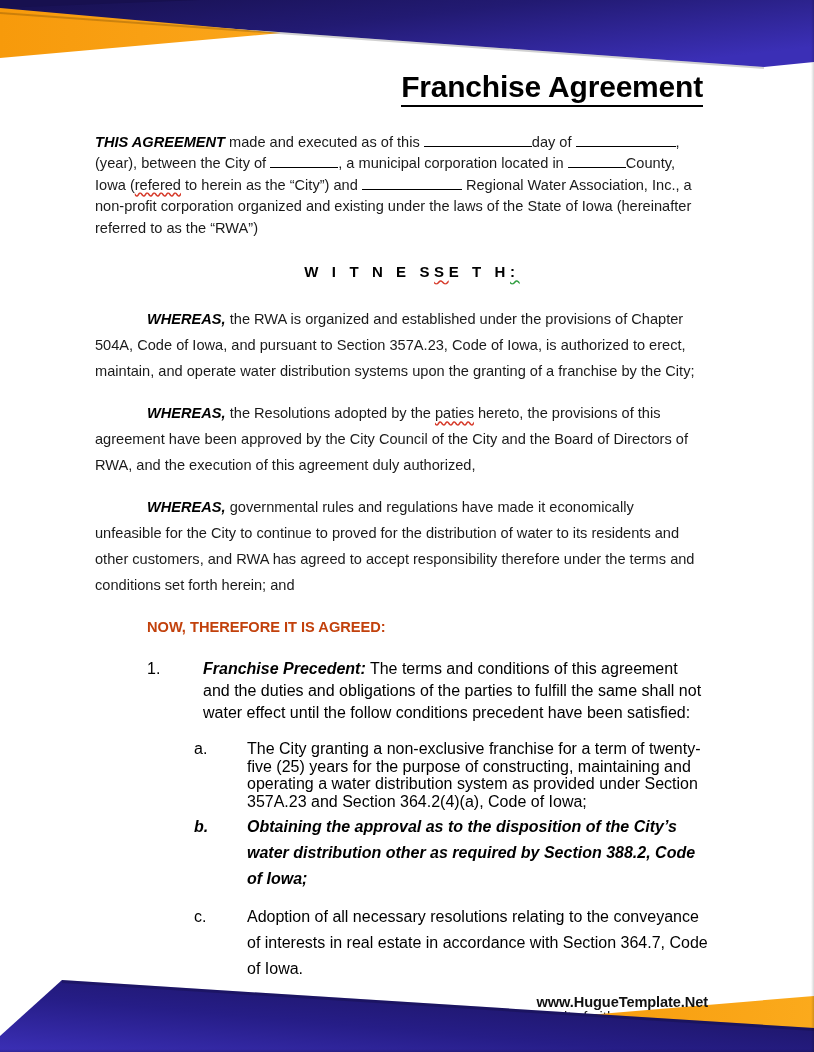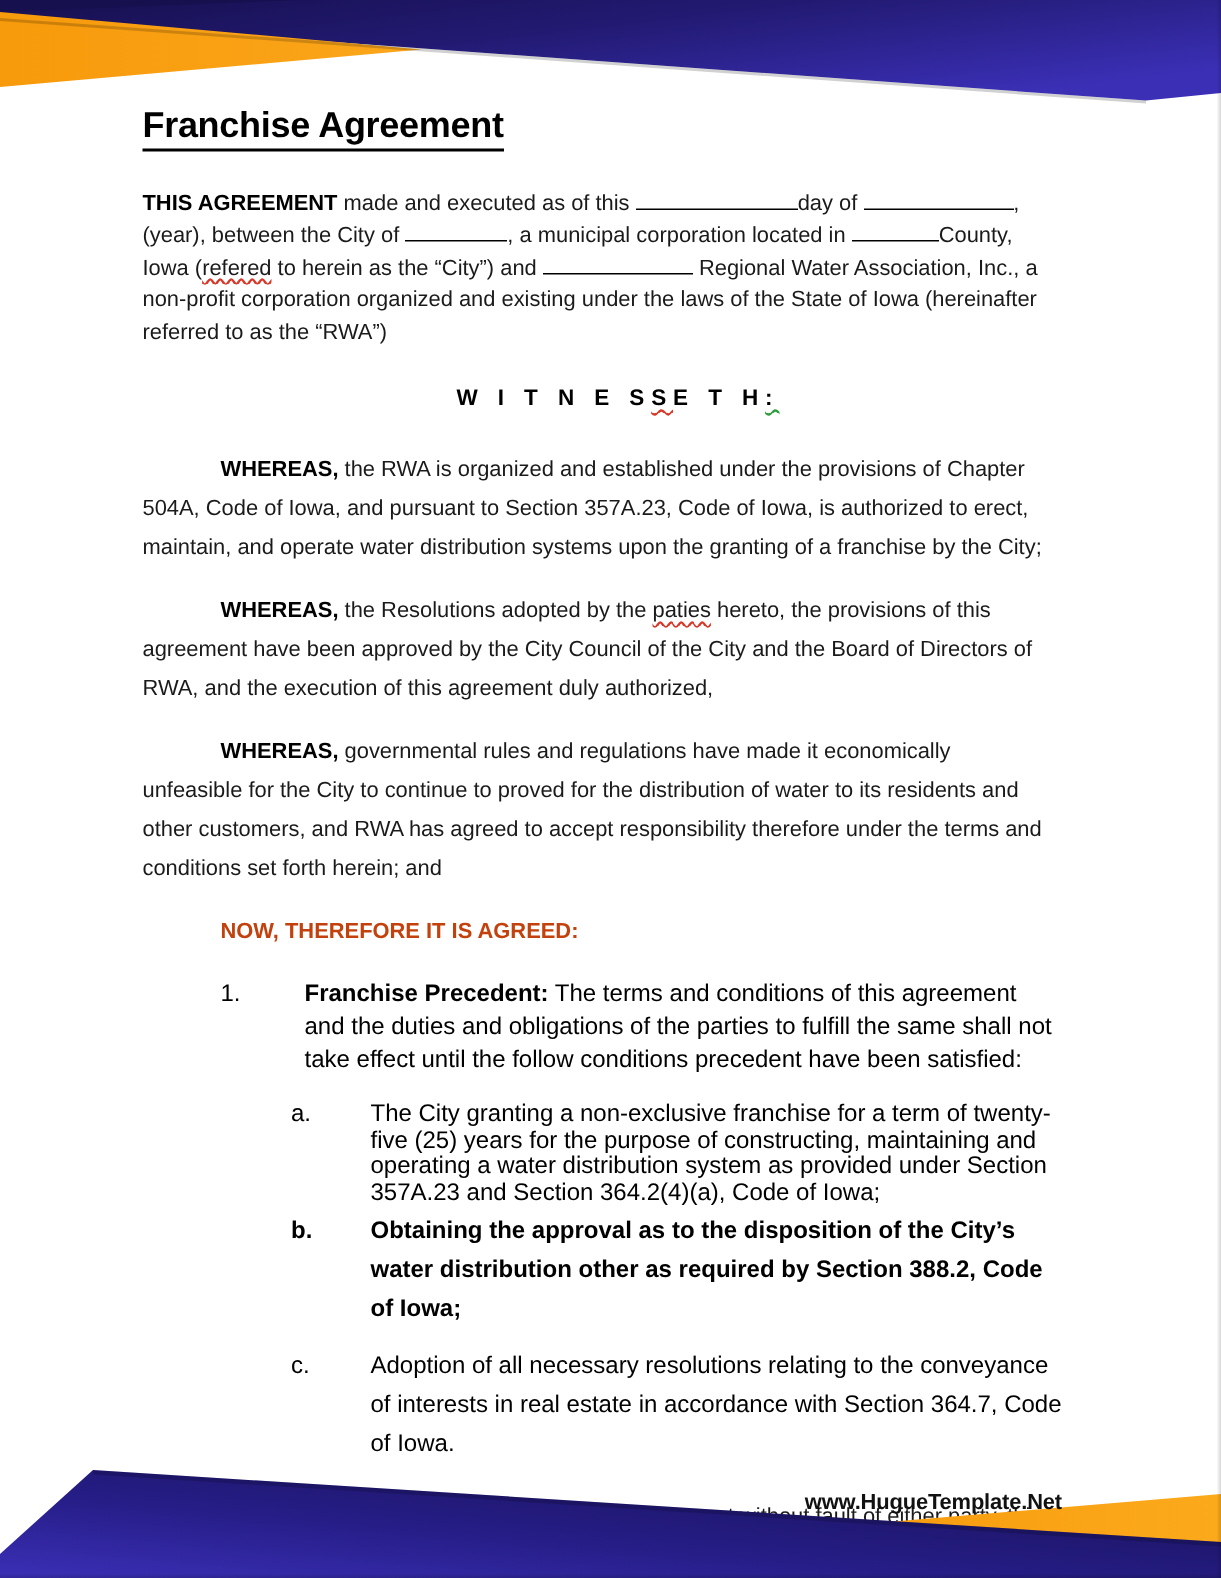--- a/index.html
+++ b/index.html
@@ -54,41 +54,41 @@
   }
 
   
   .doc {
     position: absolute;
     left: 95px;
     top: 70px;
     width: 608px;
   }
   .doc-title {
-    text-align: left;
-    font-size: 24px;
+    text-align: right;
+    font-size: 30px;
     font-weight: bold;
     letter-spacing: -0.2px;
     color: #000000;
     margin: 0 0 26px 0;
     padding-bottom: 2px;
     display: block;
   }
   .doc-title span {
     border-bottom: 2.2px solid #000;
     padding-bottom: 2px;
   }
   p {
     margin: 0;
     color: #1a1a1a;
     font-size: 14.6px;
     line-height: 21.4px;
     text-align: left;
   }
-  .b { font-weight: bold; color:#000; }
+  .b { font-weight: bold; color:#000;font-style:italic; }
   .blank-lg { border-bottom: 1.3px solid #000; display:inline-block; width:108px; }
   .blank-md { border-bottom: 1.3px solid #000; display:inline-block; width:100px; }
   .blank-sm { border-bottom: 1.3px solid #000; display:inline-block; width:68px; }
   .blank-xs { border-bottom: 1.3px solid #000; display:inline-block; width:58px; }
 
   
   .sp-red {
     text-decoration: underline wavy #d63a2a;
     text-decoration-skip-ink: none;
     text-underline-offset: 2px;
@@ -205,21 +205,21 @@
     <p class="para-whereas"><span class="b">WHEREAS,</span><span> the RWA is organized and established under the provisions of Chapter 504A, Code of Iowa, and pursuant to Section 357A.23, Code of Iowa, is authorized to erect, maintain, and operate water distribution systems upon the granting of a franchise by the City;</span></p>
 
     <p class="para-whereas"><span class="b">WHEREAS,</span><span> the Resolutions adopted by the </span><span class="sp-red">paties</span><span> hereto, the provisions of this agreement have been approved by the City Council of the City and the Board of Directors of RWA, and the execution of this agreement duly authorized,</span></p>
 
     <p class="para-whereas"><span class="b">WHEREAS,</span><span> governmental rules and regulations have made it economically unfeasible for the City to continue to proved for the distribution of water to its residents and other customers, and RWA has agreed to accept responsibility therefore under the terms and conditions set forth herein; and</span></p>
 
     <p class="para-now">NOW, THEREFORE IT IS AGREED:</p>
 
     <div class="li1">
       <div class="marker">1.</div>
-      <div class="content"><span class="b">Franchise Precedent:</span><span> The terms and conditions of this agreement and the duties and obligations of the parties to fulfill the same shall not take effect until the follow conditions precedent have been satisfied:</span></div>
+      <div class="content"><span class="b">Franchise Precedent:</span><span> The terms and conditions of this agreement and the duties and obligations of the parties to fulfill the same shall not water effect until the follow conditions precedent have been satisfied:</span></div>
     </div>
 
     <div class="li2 tight a">
       <div class="marker">a.</div>
       <div class="content">The City granting a non-exclusive franchise for a term of twenty-five (25) years for the purpose of constructing, maintaining and operating a water distribution system as provided under Section 357A.23 and Section 364.2(4)(a), Code of Iowa;</div>
     </div>
 
     <div class="li2 loose b">
       <div class="marker">b.</div>
       <div class="content">Obtaining the approval as to the disposition of the City’s water distribution other as required by Section 388.2, Code of Iowa;</div>

